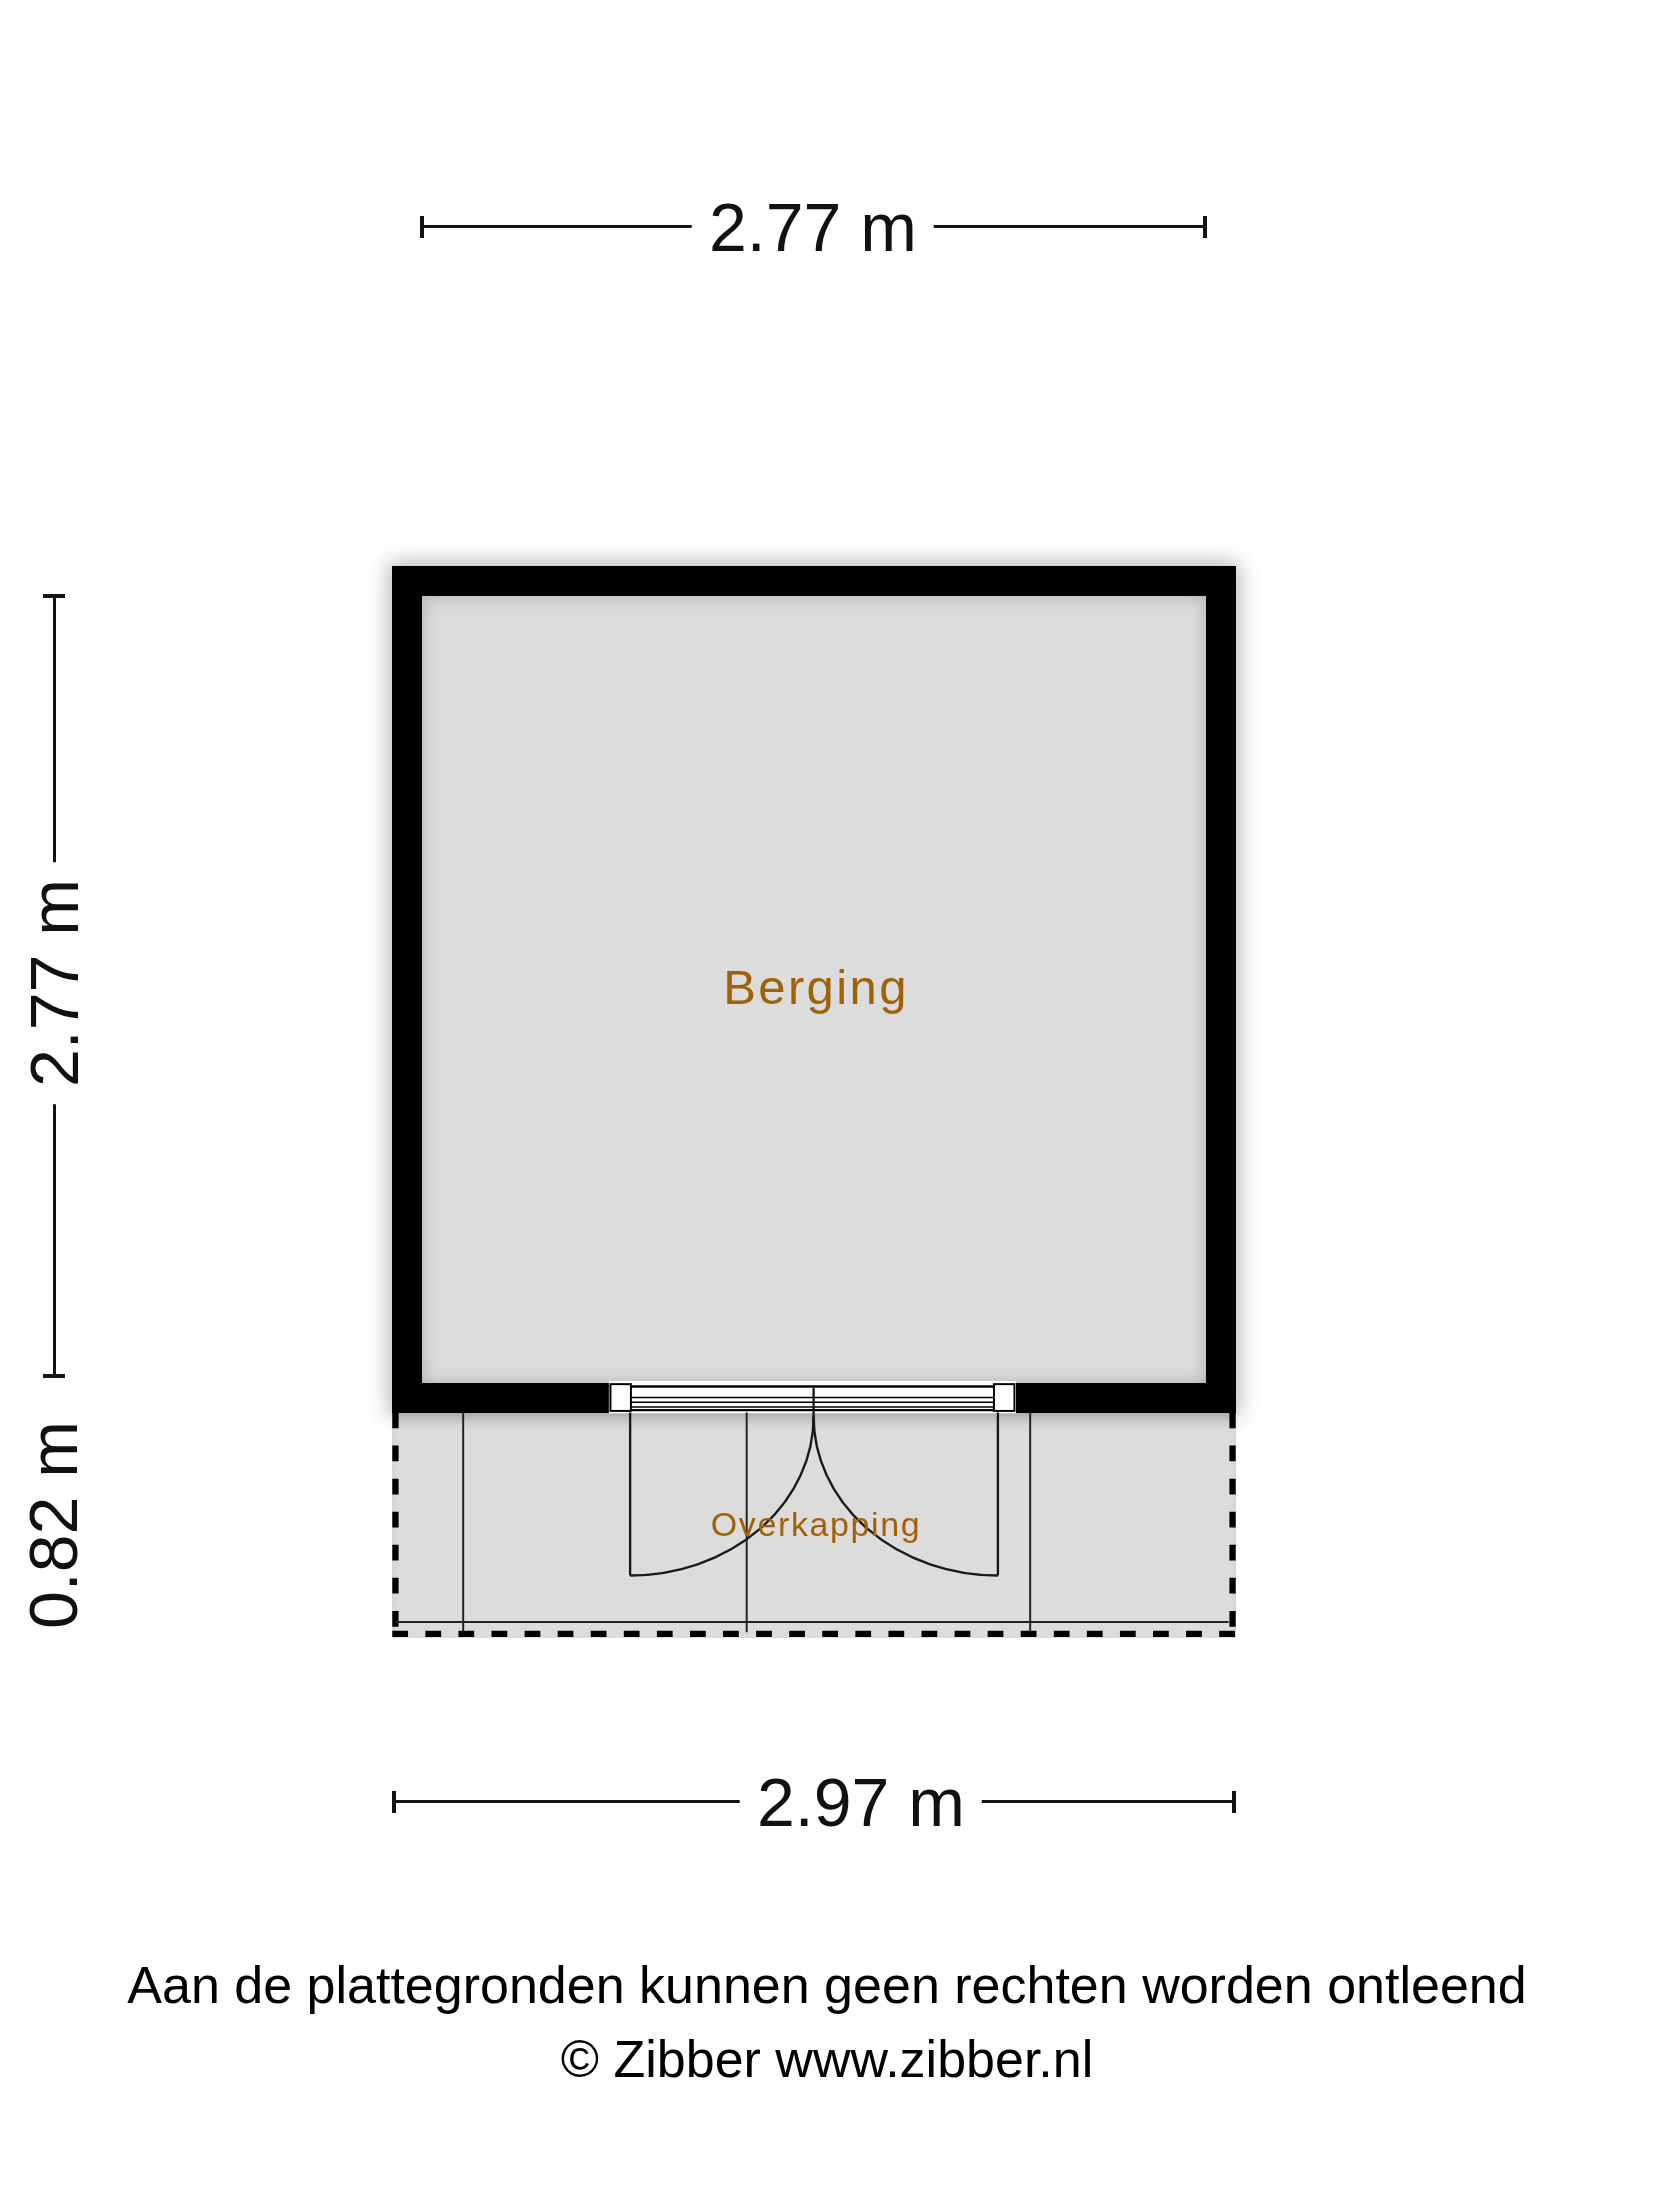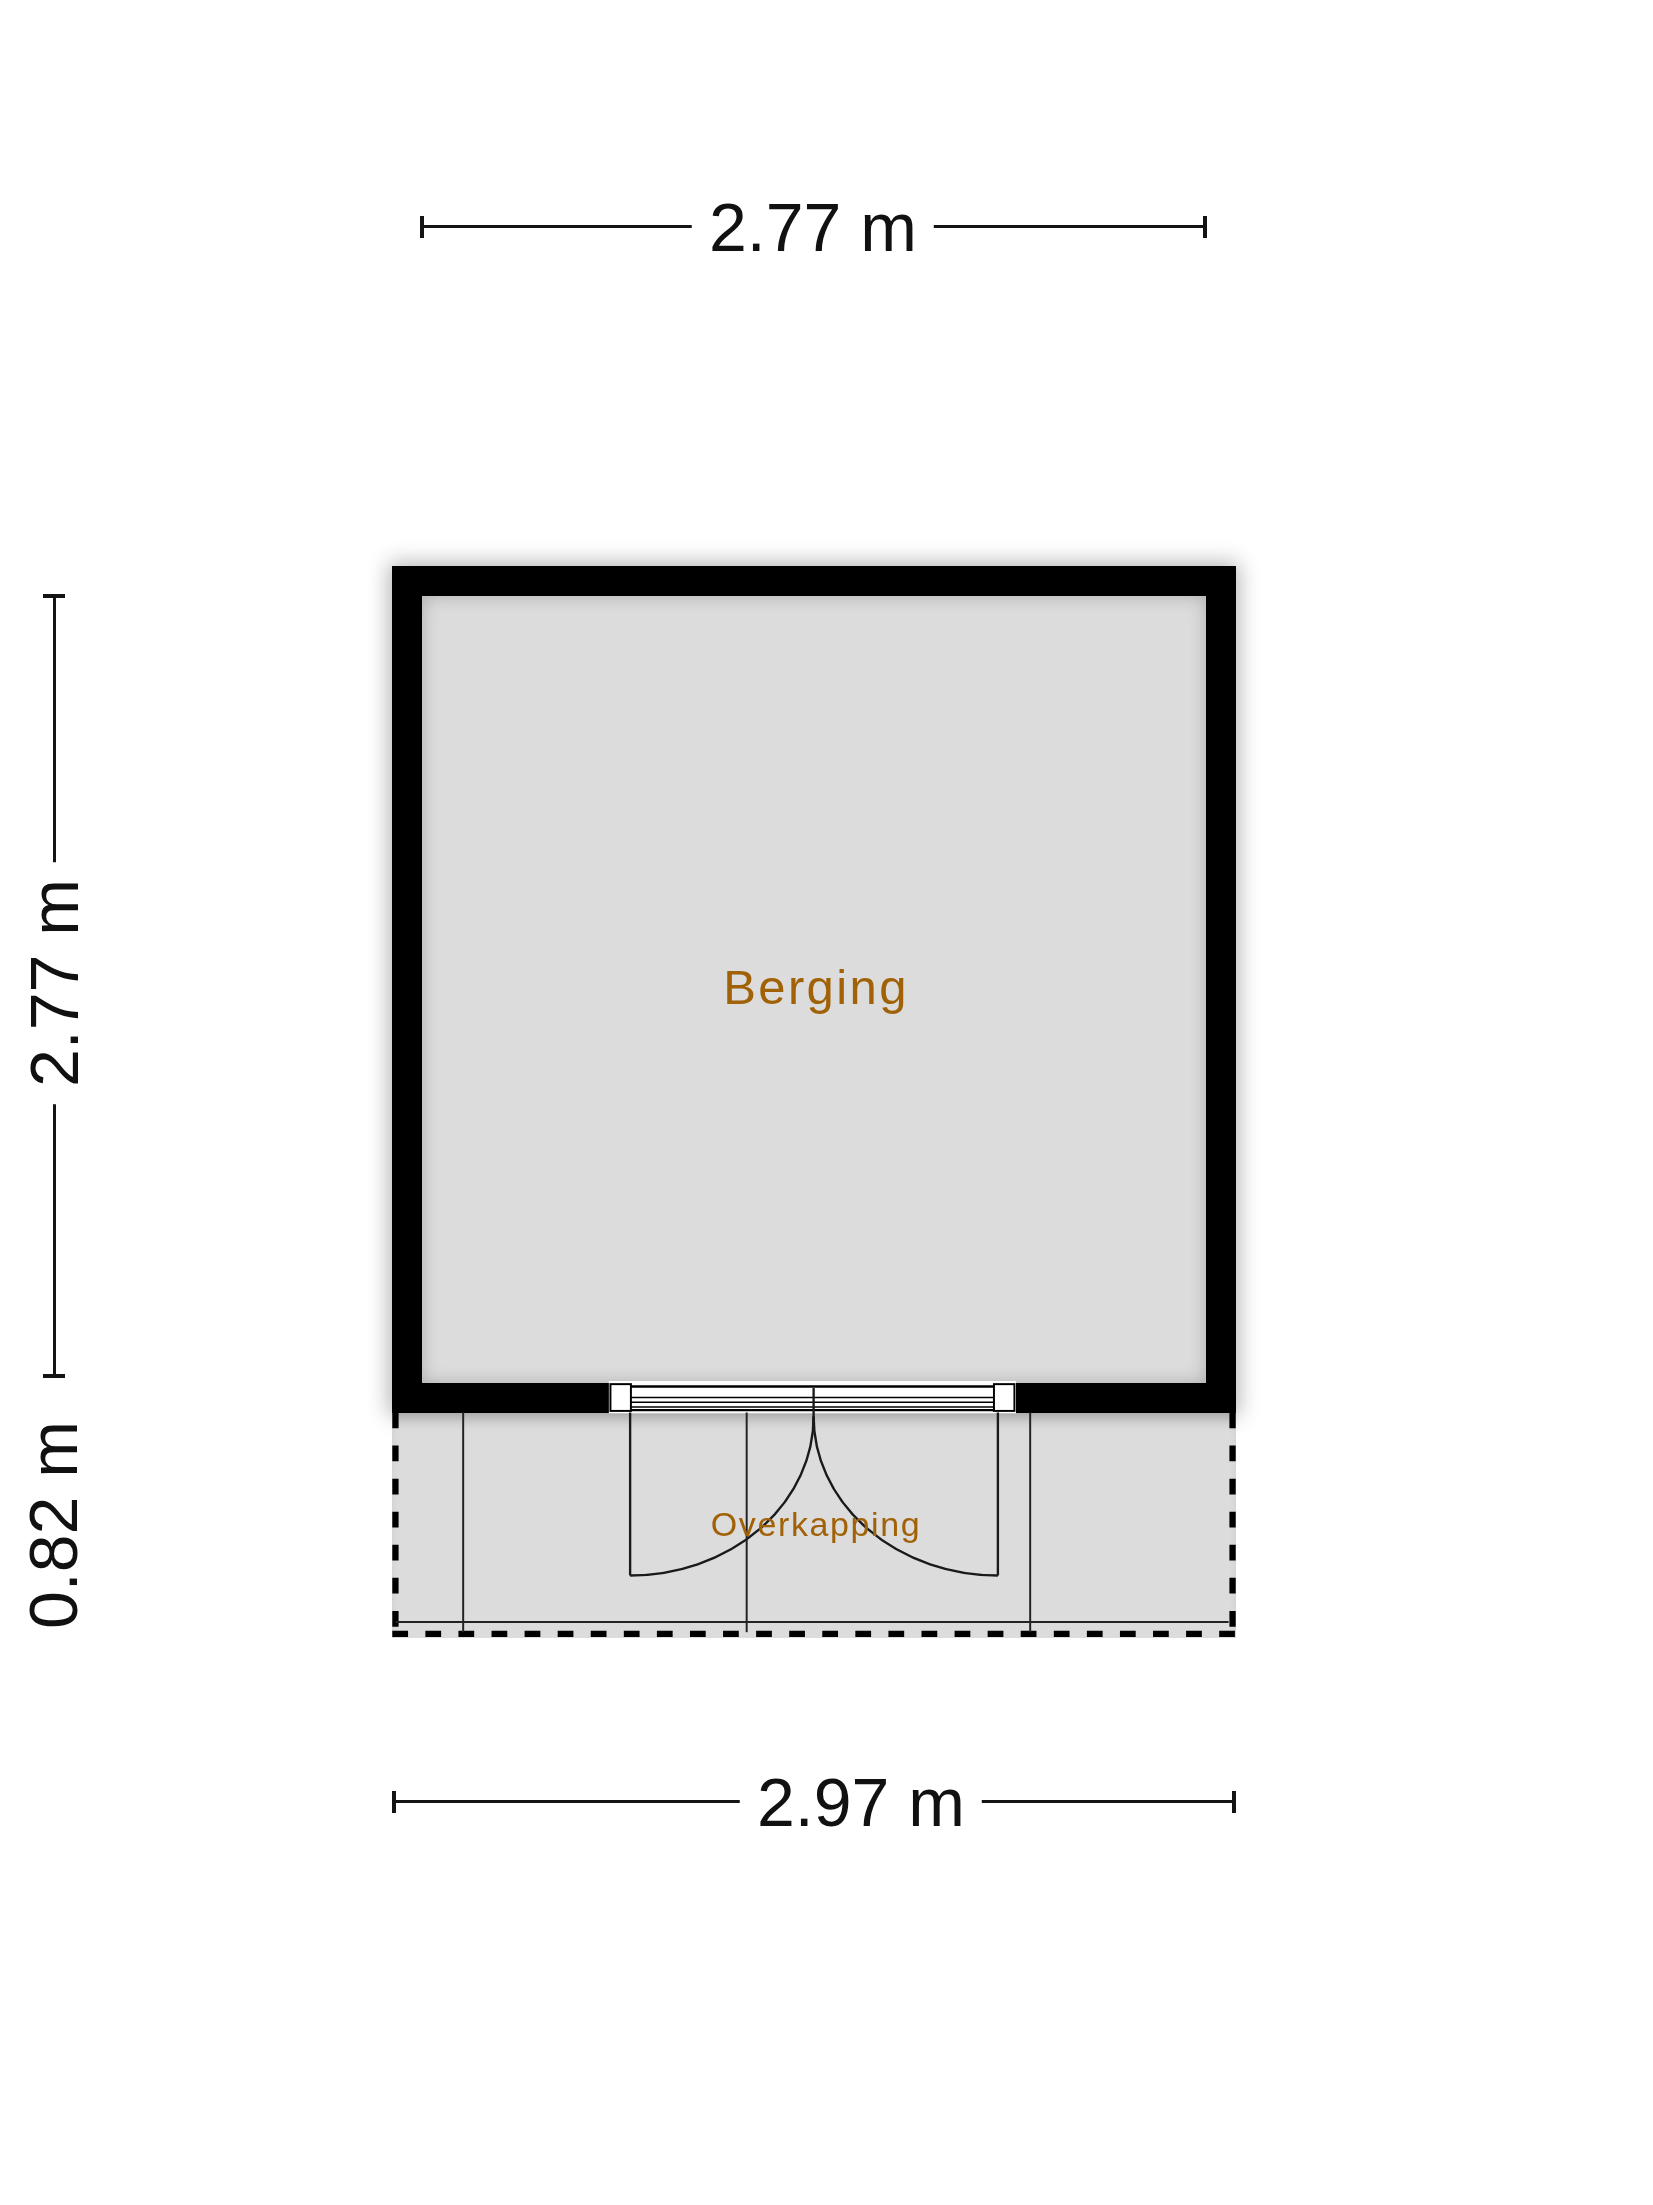--- a/index.html
+++ b/index.html
@@ -122,15 +122,17 @@
   </svg>
 
   <div class="room-label berging" style="left:816px;top:955px;">Berging</div>
   <div class="room-label overkapping" style="left:816px;top:1492px;">Overkapping</div>
 
   <div class="dim-line-h" style="left:394px;top:1768px;width:840px;"></div>
   <div class="tick-v" style="left:392px;top:1759px;"></div>
   <div class="tick-v" style="left:1232px;top:1759px;"></div>
   <div class="dim-label" style="left:861px;top:1770px;">2.97 m</div>
 
+  <div class="footer-line" style="top:1922px;">Aan de plattegronden kunnen geen rechten worden ontleend</div>
+  <div class="footer-line" style="top:1996px;">© Zibber www.zibber.nl</div>
 
 </div>
 
 
 </body></html>

